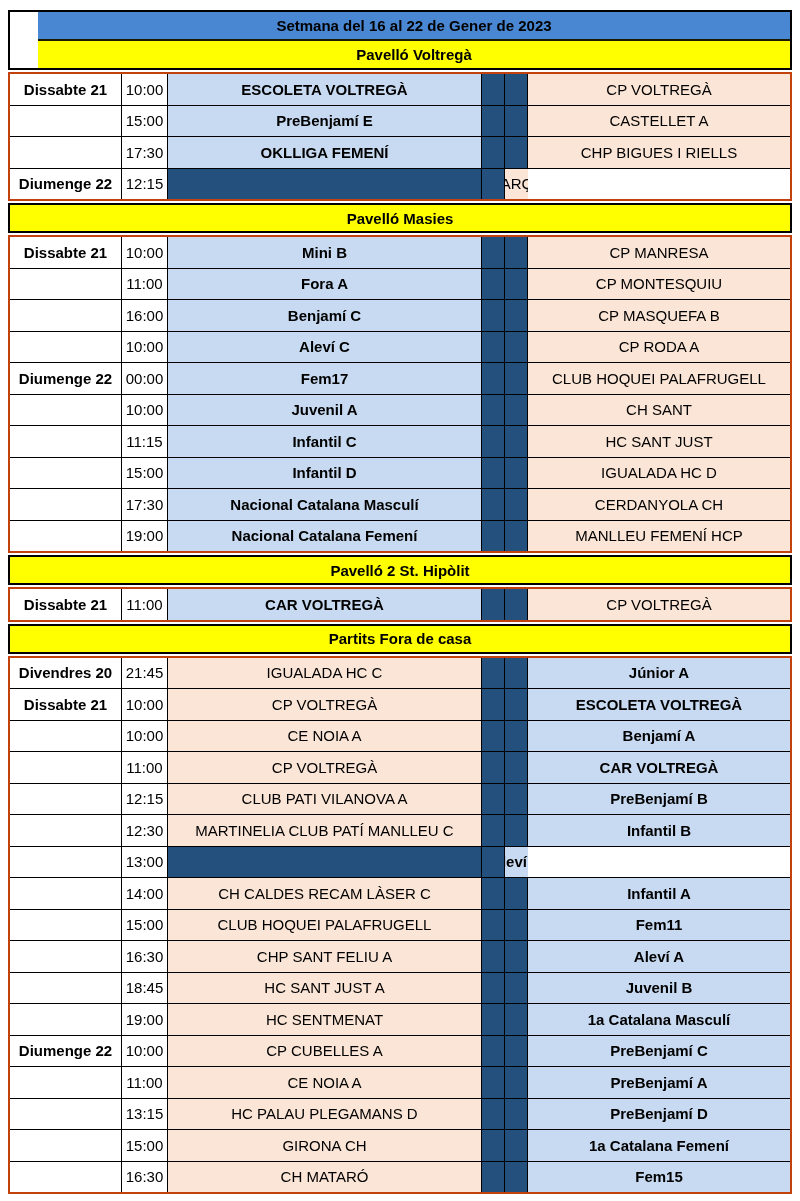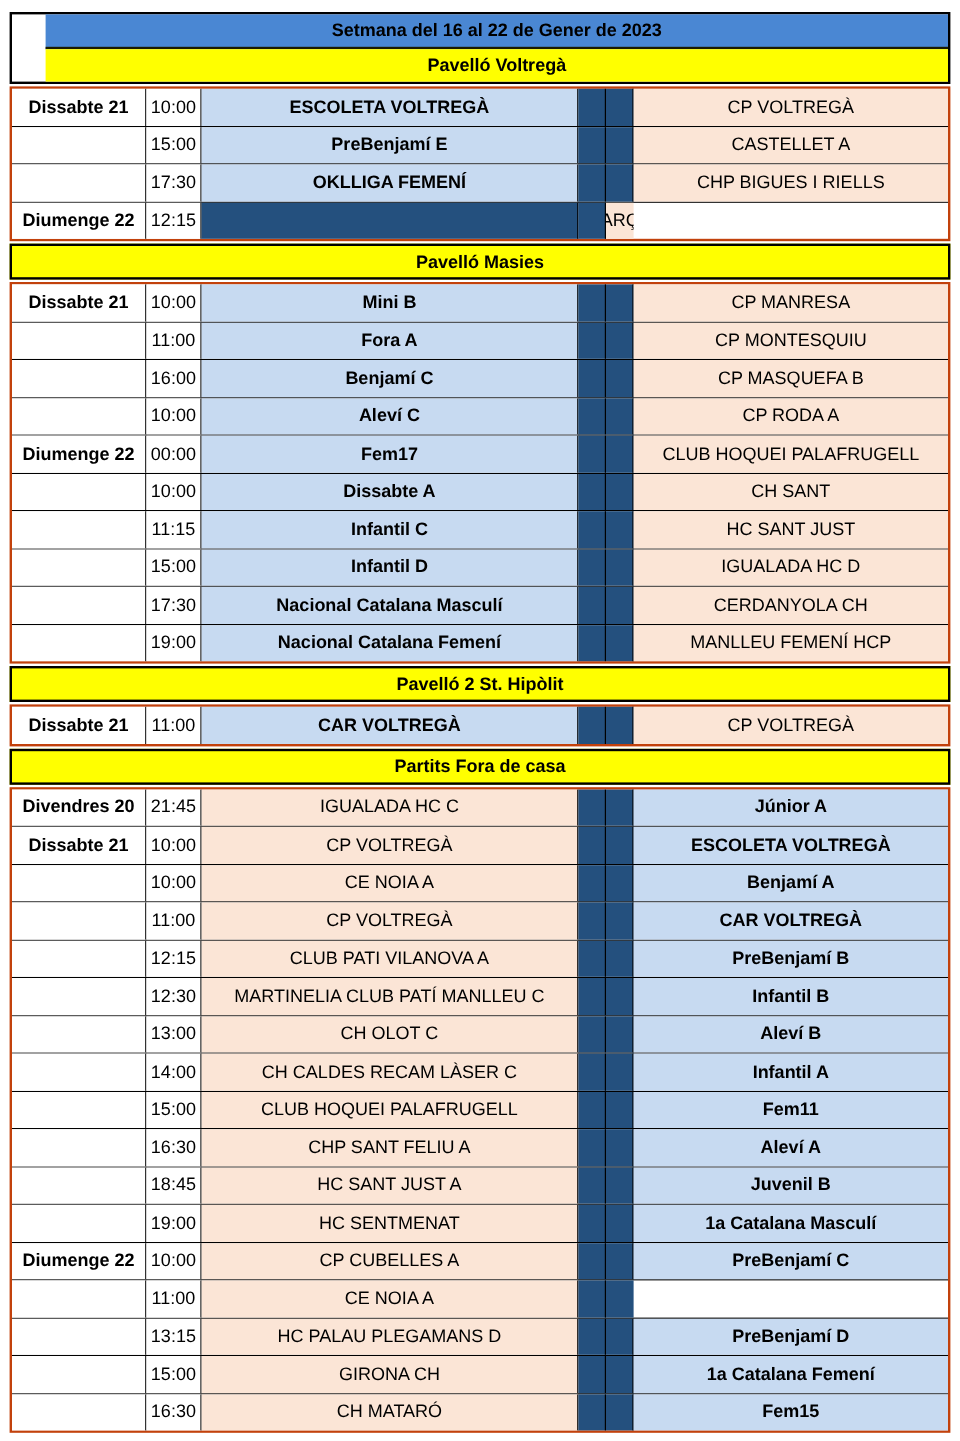--- a/index.html
+++ b/index.html
@@ -165,21 +165,21 @@
           <div class="cell day">Diumenge 22</div>
           <div class="cell time">00:00</div>
           <div class="cell club">Fem17</div>
           <div class="cell score"></div>
           <div class="cell score"></div>
           <div class="cell opponent">CLUB HOQUEI PALAFRUGELL</div>
         </div>
         <div class="match-row">
           <div class="cell day"></div>
           <div class="cell time">10:00</div>
-          <div class="cell club">Dissabte A</div>
+          <div class="cell club">Juvenil A</div>
           <div class="cell score"></div>
           <div class="cell score"></div>
           <div class="cell opponent">CH SANT</div>
         </div>
         <div class="match-row">
           <div class="cell day"></div>
           <div class="cell time">11:15</div>
           <div class="cell club">Infantil C</div>
           <div class="cell score"></div>
           <div class="cell score"></div>
@@ -267,21 +267,20 @@
           <div class="cell day"></div>
           <div class="cell time">12:30</div>
           <div class="cell opponent">MARTINELIA CLUB PATÍ MANLLEU C</div>
           <div class="cell score"></div>
           <div class="cell score"></div>
           <div class="cell club">Infantil B</div>
         </div>
         <div class="match-row">
           <div class="cell day"></div>
           <div class="cell time">13:00</div>
-          <div class="cell opponent">CH OLOT C</div>
           <div class="cell score"></div>
           <div class="cell score"></div>
           <div class="cell club">Aleví B</div>
         </div>
         <div class="match-row">
           <div class="cell day"></div>
           <div class="cell time">14:00</div>
           <div class="cell opponent">CH CALDES RECAM LÀSER C</div>
           <div class="cell score"></div>
           <div class="cell score"></div>
@@ -326,20 +325,21 @@
           <div class="cell score"></div>
           <div class="cell score"></div>
           <div class="cell club">PreBenjamí C</div>
         </div>
         <div class="match-row">
           <div class="cell day"></div>
           <div class="cell time">11:00</div>
           <div class="cell opponent">CE NOIA A</div>
           <div class="cell score"></div>
           <div class="cell score"></div>
+          <div class="cell club">PreBenjamí A</div>
         </div>
         <div class="match-row">
           <div class="cell day"></div>
           <div class="cell time">13:15</div>
           <div class="cell opponent">HC PALAU PLEGAMANS D</div>
           <div class="cell score"></div>
           <div class="cell score"></div>
           <div class="cell club">PreBenjamí D</div>
         </div>
         <div class="match-row">

